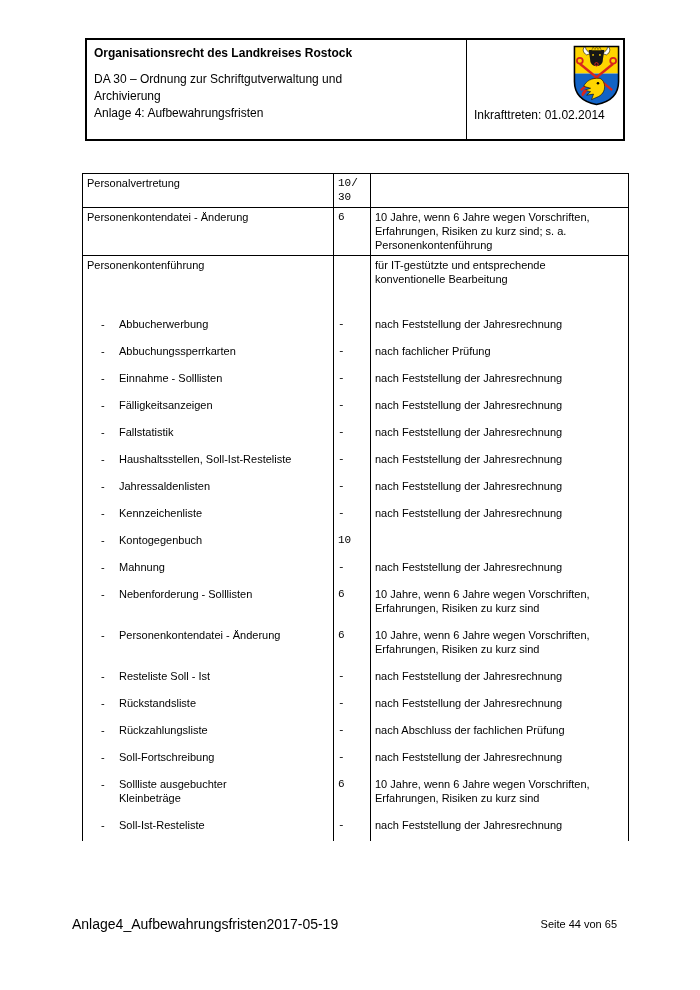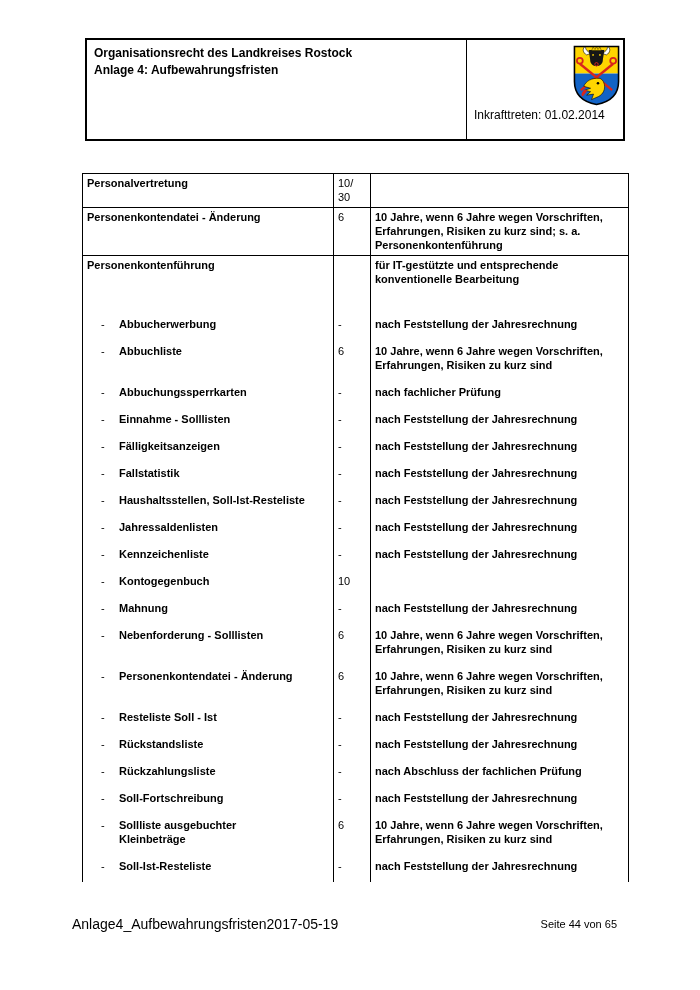--- a/index.html
+++ b/index.html
@@ -27,21 +27,21 @@
     display:flex;
   }
   .header-left{
     width:380px;box-sizing:border-box;
     border-right:1.5px solid var(--line);
     padding:5px 8px 4px 7px;
     font-size:12px;line-height:17px;
   }
   .header-title{font-weight:bold;}
   .header-subtitle{white-space:pre-line;margin-top:9px;}
-  .header-annex{font-weight:bold;}
+  .header-annex{font-weight:normal;}
   .header-right{
     flex:1;position:relative;box-sizing:border-box;
   }
   .coa{
     position:absolute;top:4px;right:2px;width:49px;height:63px;
   }
   .effective{
     position:absolute;left:7px;top:68px;
     font-size:12px;line-height:15px;
   }
@@ -61,22 +61,22 @@
   }
   .retention-table td + td{border-left:1.5px solid var(--line);}
   .col-name{width:251px;}
   .col-value{width:37px;}
   .col-remark{width:258px;}
   tr.plain td{border-bottom:1.5px solid var(--line);}
   tr.group td{padding-bottom:18px;}
   tr.sub td{padding-top:13px;padding-bottom:0;}
   tr.sub .c-name{padding-left:36px;}
   .c-name .dash{display:inline-block;width:18px;margin-left:-18px;}
-  .c-name .nm,.c-remark{white-space:pre-line;font-weight:bold;}
-  .c-value{padding-left:3px;}
+  .c-name .nm,.c-remark{white-space:pre-line;}
+  .c-value{padding-left:3px;font-family:Liberation Mono, monospace;}
   .c-remark{padding-left:3px;margin-top:32px;}
   .retention-table tr:last-child td{padding-bottom:9px;}
 
   
   .footer-left{
     position:absolute;left:72px;top:917px;
     font-size:14px;line-height:14px;
   }
   .footer-right{
     position:absolute;right:83px;top:917px;
@@ -84,20 +84,22 @@
   }
 </style>
 </head>
 <body>
 
 <div class="page">
 
   <div class="header-box">
     <div class="header-left">
       <div class="header-title">Organisationsrecht des Landkreises Rostock</div>
+      <div class="header-subtitle">DA 30 – Ordnung zur Schriftgutverwaltung und
+Archivierung</div>
       <div class="header-annex">Anlage 4: Aufbewahrungsfristen</div>
     </div>
     <div class="header-right">
       <svg class="coa" viewBox="0 0 50 64" aria-hidden="true">
         <defs>
           <clipPath id="shieldClip">
             <path d="M2.5,2.5 H47.5 V38 C47.5,52 38,59 25,61.5 C12,59 2.5,52 2.5,38 Z"></path>
           </clipPath>
         </defs>
         <g clip-path="url(#shieldClip)">
@@ -151,26 +153,20 @@
     <td class="c-value"></td>
     <td class="c-remark">für IT-gestützte und entsprechende
 konventionelle Bearbeitung</td>
   </tr>
         <tr class="sub">
     <td class="c-name"><span class="dash">-</span><span class="nm">Abbucherwerbung</span></td>
     <td class="c-value">-</td>
     <td class="c-remark">nach Feststellung der Jahresrechnung</td>
   </tr>
         <tr class="sub">
-    <td class="c-name"><span class="dash">-</span><span class="nm">Abbuchliste</span></td>
-    <td class="c-value">6</td>
-    <td class="c-remark">10 Jahre, wenn 6 Jahre wegen Vorschriften,
-Erfahrungen, Risiken zu kurz sind</td>
-  </tr>
-        <tr class="sub">
     <td class="c-name"><span class="dash">-</span><span class="nm">Abbuchungssperrkarten</span></td>
     <td class="c-value">-</td>
     <td class="c-remark">nach fachlicher Prüfung</td>
   </tr>
         <tr class="sub">
     <td class="c-name"><span class="dash">-</span><span class="nm">Einnahme - Solllisten</span></td>
     <td class="c-value">-</td>
     <td class="c-remark">nach Feststellung der Jahresrechnung</td>
   </tr>
         <tr class="sub">

